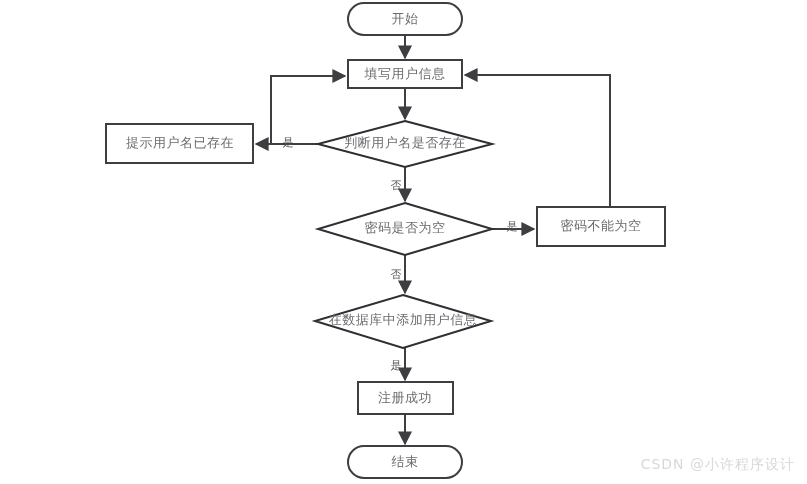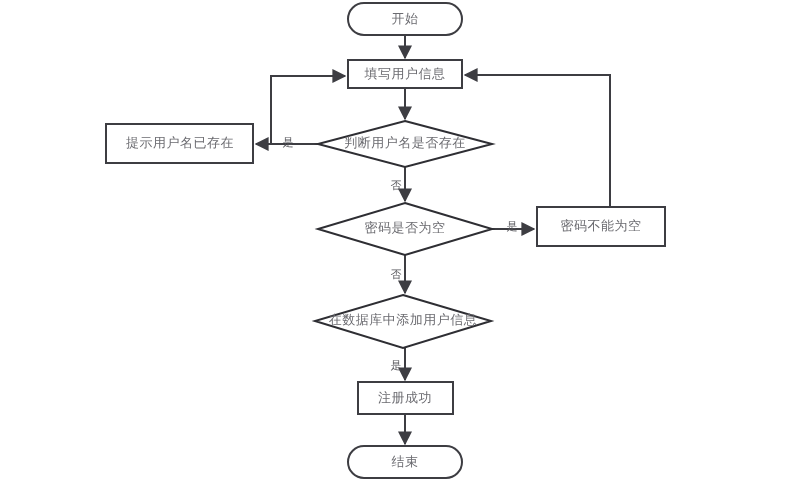--- a/index.html
+++ b/index.html
@@ -153,14 +153,15 @@
     <text class="edge-label" x="396" y="186">否</text>
 
     <text class="edge-label" x="512" y="227">是</text>
 
     <text class="edge-label" x="396" y="275">否</text>
 
     <text class="edge-label" x="396" y="366">是</text>
 
   </svg>
 
+  <div class="watermark">CSDN @小许程序设计</div>
 
 </div>
 
 </body></html>

